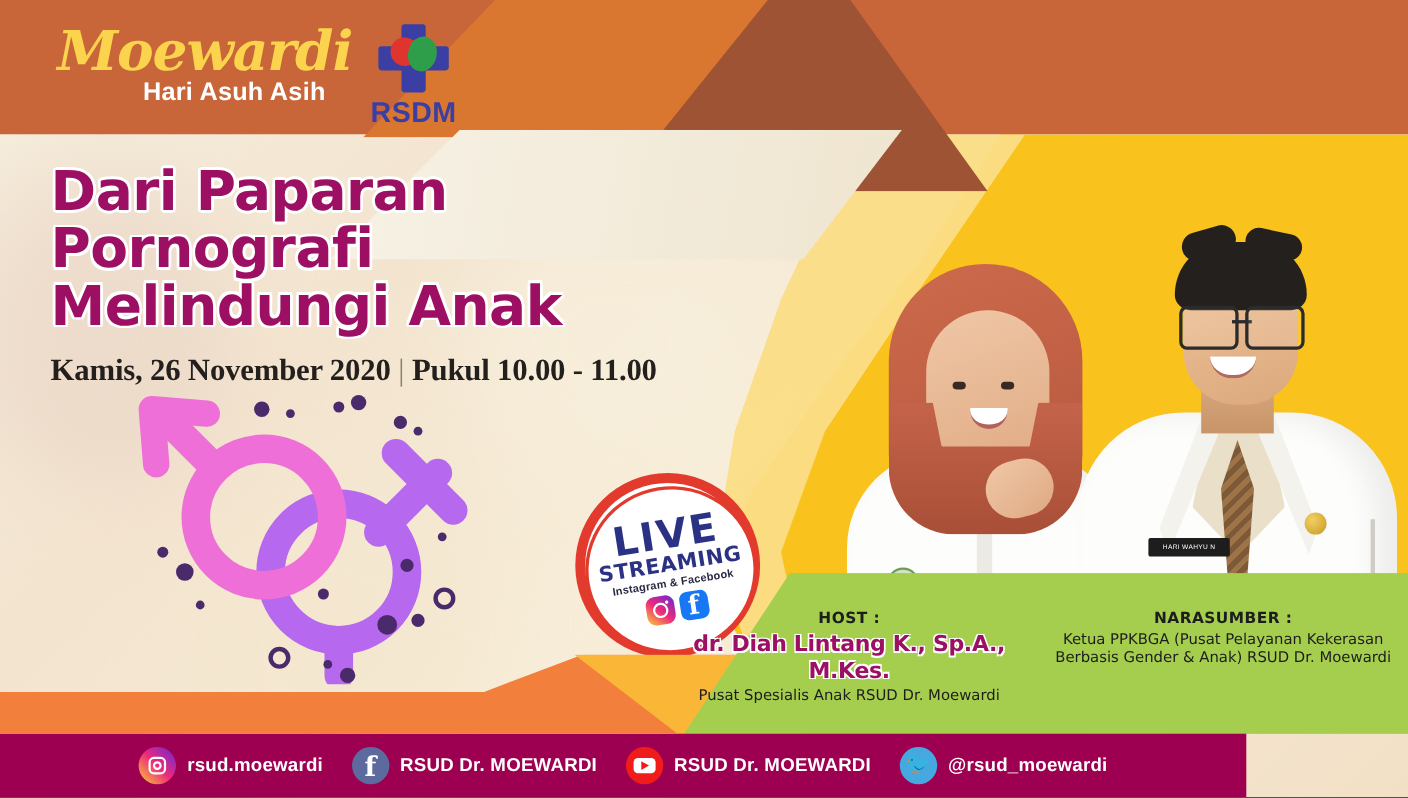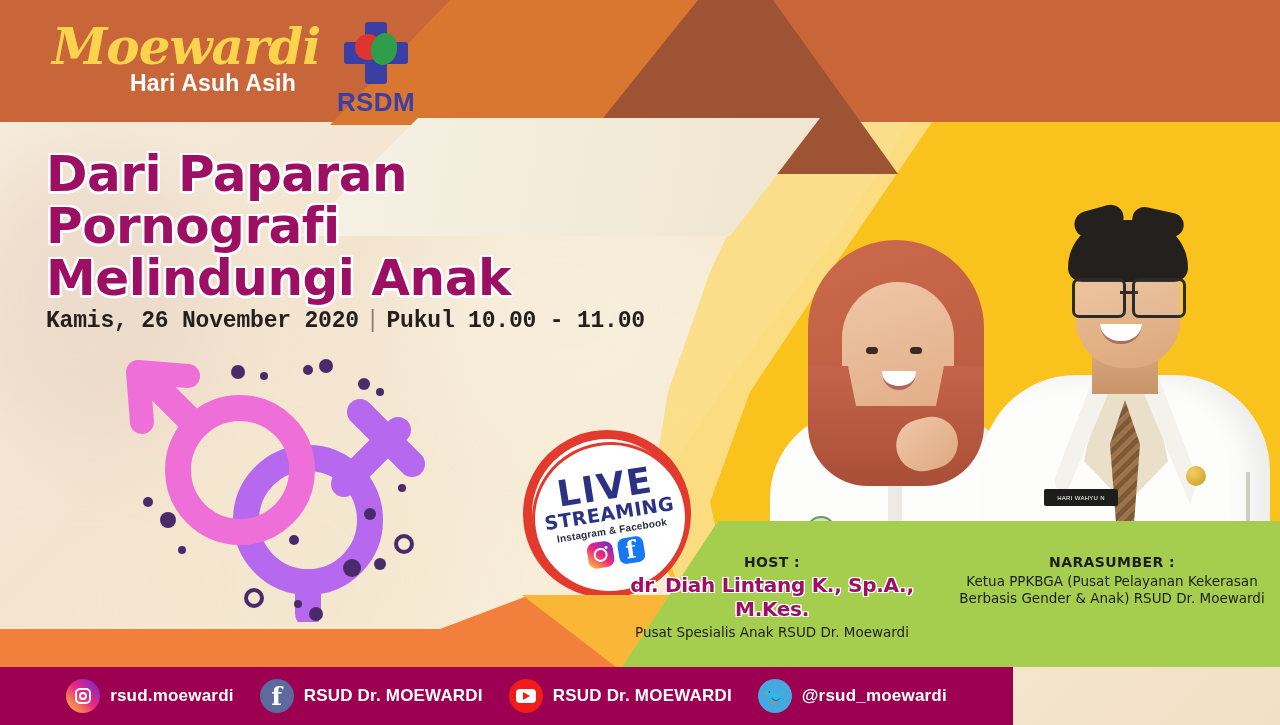--- a/index.html
+++ b/index.html
@@ -164,21 +164,21 @@
     position:absolute;left:430px;bottom:58px;width:560px;height:72px;background:#f9b637;
     clip-path:polygon(92px 0,560px 0,560px 72px,186px 72px);
   }
   .band-green{
     position:absolute;right:0;bottom:58px;width:740px;height:146px;background:#a6ce4e;
     clip-path:polygon(82px 146px,178px 0,740px 0,740px 146px);
   }
 
   
   .footer{
-    position:absolute;left:0;bottom:0;width:1013px;height:58px;background:#9d0050;
+    position:absolute;left:0;bottom:0;width:1133px;height:58px;background:#9d0050;
     display:flex;align-items:center;justify-content:center;gap:26px;
   }
   .social{display:flex;align-items:center;gap:10px;}
   .social .label{color:#fff;font-size:17px;font-weight:bold;letter-spacing:.2px;}
   .sic{width:34px;height:34px;border-radius:50%;position:relative;flex:0 0 34px;}
   .sic-ig{background:linear-gradient(45deg,#f9ce34,#ee2a7b 50%,#6228d7);}
   .sic-ig:before{content:"";position:absolute;left:9px;top:9px;width:16px;height:16px;
     border:2.4px solid #fff;border-radius:5px;box-sizing:border-box;}
   .sic-ig:after{content:"";position:absolute;left:13px;top:13px;width:8px;height:8px;
     border:2.2px solid #fff;border-radius:50%;box-sizing:border-box;}
@@ -198,22 +198,22 @@
   .h-line{
     font-family:"DejaVu Sans", sans-serif;
     font-weight:bold;font-size:50px;line-height:1.04;color:#9c0f63;
     letter-spacing:-.5px;
     text-shadow:
       -2px -2px 0 #fff, 2px -2px 0 #fff, -2px 2px 0 #fff, 2px 2px 0 #fff,
       0 -2.5px 0 #fff, 0 2.5px 0 #fff, -2.5px 0 0 #fff, 2.5px 0 0 #fff;
   }
   .h-line.two{margin-top:2px;}
   .subline{
-    margin-top:4px;font-family:Liberation Mono, monospace;
-    font-weight:bold;font-size:23px;color:#231f1d;letter-spacing:-.2px;
+    margin-top:17px;font-family:Liberation Serif, serif;
+    font-weight:bold;font-size:28px;color:#231f1d;letter-spacing:-.2px;
   }
   .subline .sep{color:#8d8074;font-weight:normal;margin:0 7px;}
 
   
   .speakers{
     position:absolute;right:8px;bottom:74px;width:660px;height:96px;
     display:flex;align-items:flex-start;justify-content:space-between;
   }
   .spk{text-align:center;width:320px;}
   .spk .role{font-family:"DejaVu Sans",sans-serif;font-weight:bold;font-size:14px;color:#1d1d1d;

